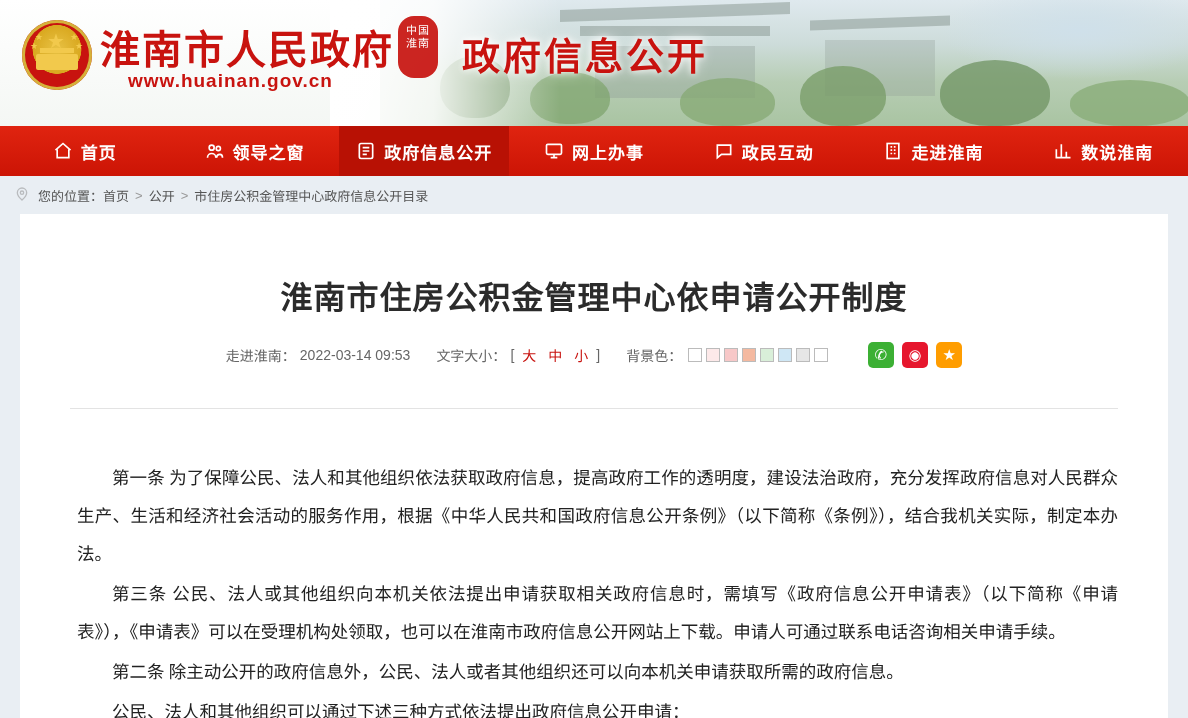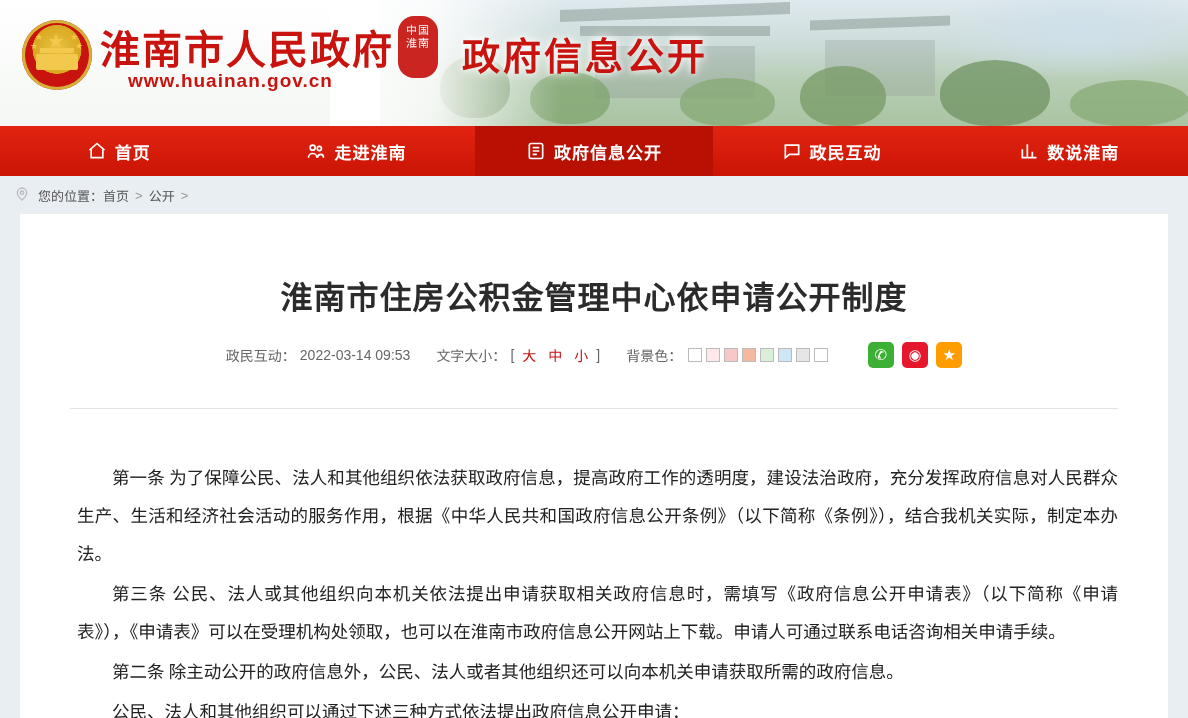--- a/index.html
+++ b/index.html
@@ -303,38 +303,56 @@
   </div>
   <div class="nav-item">
     <span class="nav-icon">
       <svg width="20" height="20" viewBox="0 0 24 24" fill="none" stroke="#fff" stroke-width="2">
           <circle cx="8" cy="8" r="3"></circle>
           <circle cx="16" cy="9" r="2.5"></circle>
           <path d="M3 20c0-3 2.5-5 5-5s5 2 5 5"></path>
           <path d="M14 20c0-2.5 1.8-4 4-4s3 1.5 3 4"></path>
         </svg>
     </span>
-    <span>走进淮南</span>
+    <span>领导之窗</span>
   </div>
   <div class="nav-item active">
     <span class="nav-icon">
       <svg width="20" height="20" viewBox="0 0 24 24" fill="none" stroke="#fff" stroke-width="2">
           <rect x="4" y="3" width="16" height="18" rx="2"></rect>
           <path d="M8 8h8M8 12h8M8 16h5"></path>
         </svg>
     </span>
     <span>政府信息公开</span>
   </div>
   <div class="nav-item">
     <span class="nav-icon">
       <svg width="20" height="20" viewBox="0 0 24 24" fill="none" stroke="#fff" stroke-width="2">
+          <rect x="3" y="4" width="18" height="12" rx="1.5"></rect>
+          <path d="M8 20h8M12 16v4"></path>
+        </svg>
+    </span>
+    <span>网上办事</span>
+  </div>
+  <div class="nav-item">
+    <span class="nav-icon">
+      <svg width="20" height="20" viewBox="0 0 24 24" fill="none" stroke="#fff" stroke-width="2">
           <path d="M4 5h16v11H9l-5 4z"></path>
         </svg>
     </span>
     <span>政民互动</span>
+  </div>
+  <div class="nav-item">
+    <span class="nav-icon">
+      <svg width="20" height="20" viewBox="0 0 24 24" fill="none" stroke="#fff" stroke-width="2">
+          <rect x="5" y="3" width="14" height="18"></rect>
+          <path d="M9 7h2M13 7h2M9 11h2M13 11h2M9 15h2M13 15h2"></path>
+        </svg>
+    </span>
+    <span>走进淮南</span>
   </div>
   <div class="nav-item">
     <span class="nav-icon">
       <svg width="20" height="20" viewBox="0 0 24 24" fill="none" stroke="#fff" stroke-width="2">
           <path d="M4 20V10M10 20V4M16 20v-7M21 20H3"></path>
         </svg>
     </span>
     <span>数说淮南</span>
   </div>
 </div>
@@ -344,29 +362,30 @@
     <svg width="16" height="16" viewBox="0 0 24 24" fill="none" stroke="#8a8a8a" stroke-width="2">
         <path d="M12 21s7-6.2 7-11a7 7 0 10-14 0c0 4.8 7 11 7 11z"></path>
         <circle cx="12" cy="10" r="2.5"></circle>
       </svg>
   </span>
   <span>您的位置：</span>
   <a href="#">首页</a>
   <span class="breadcrumb-sep">&gt;</span>
   <a href="#">公开</a>
   <span class="breadcrumb-sep">&gt;</span>
+  <a href="#">市住房公积金管理中心政府信息公开目录</a>
 </div>
 
 <div class="card">
 
   <div class="doc-title">淮南市住房公积金管理中心依申请公开制度</div>
 
   <div class="meta-row">
     <div class="meta-item">
-      <span>政民互动：</span>
+      <span>走进淮南：</span>
       <span>2022-03-14 09:53</span>
     </div>
 
     <div class="meta-item">
       <span>文字大小：</span>
       <span class="bracket">[</span>
       <span class="size-opt">大</span>
       <span class="size-opt">中</span>
       <span class="size-opt">小</span>
       <span class="bracket">]</span>

